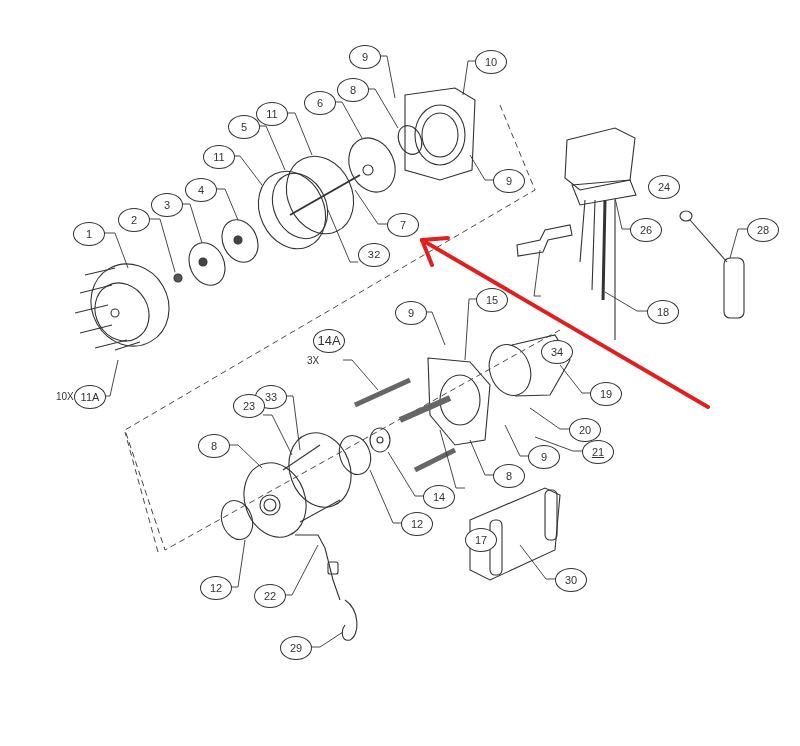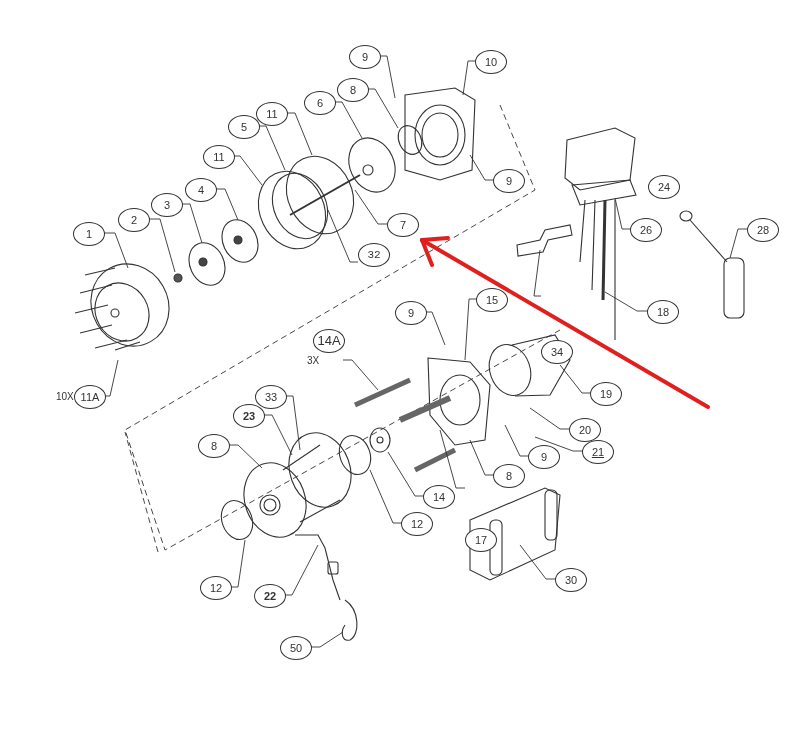--- a/index.html
+++ b/index.html
@@ -193,24 +193,24 @@
     <div class="callout" style="left: 410px; top: 312px;">9</div>
     <div class="callout" style="left: 491px; top: 299px;">15</div>
     <div class="callout" style="left: 605px; top: 393px;">19</div>
     <div class="callout" style="left: 584px; top: 429px;">20</div>
     <div class="callout" style="left: 597px; top: 451px; text-decoration: underline;">21</div>
     <div class="callout" style="left: 543px; top: 456px;">9</div>
     <div class="callout" style="left: 508px; top: 475px;">8</div>
     <div class="callout" style="left: 480px; top: 488px; margin-top: 40px;">17</div>
     <div class="callout" style="left: 438px; top: 496px;">14</div>
     <div class="callout" style="left: 270px; top: 396px;">33</div>
-    <div class="callout" style="left: 248px; top: 415px; font-weight: bold;">23</div>
+    <div class="callout" style="left: 248px; top: 405px;">23</div>
     <div class="callout" style="left: 213px; top: 445px;">8</div>
     <div class="callout" style="left: 416px; top: 523px;">12</div>
     <div class="callout" style="left: 215px; top: 587px;">12</div>
-    <div class="callout" style="left: 269px; top: 595px; font-weight: bold;">22</div>
+    <div class="callout" style="left: 269px; top: 595px;">22</div>
     <div class="callout" style="left: 570px; top: 579px;">30</div>
-    <div class="callout" style="left: 295px; top: 647px;">50</div>
+    <div class="callout" style="left: 295px; top: 647px;">29</div>
   </div>
 <div id="qtys">
     <div class="qty" style="left: 56px; top: 391px;">10X</div>
     <div class="qty" style="left: 307px; top: 355px;">3X</div>
   </div>
 
 </body></html>

